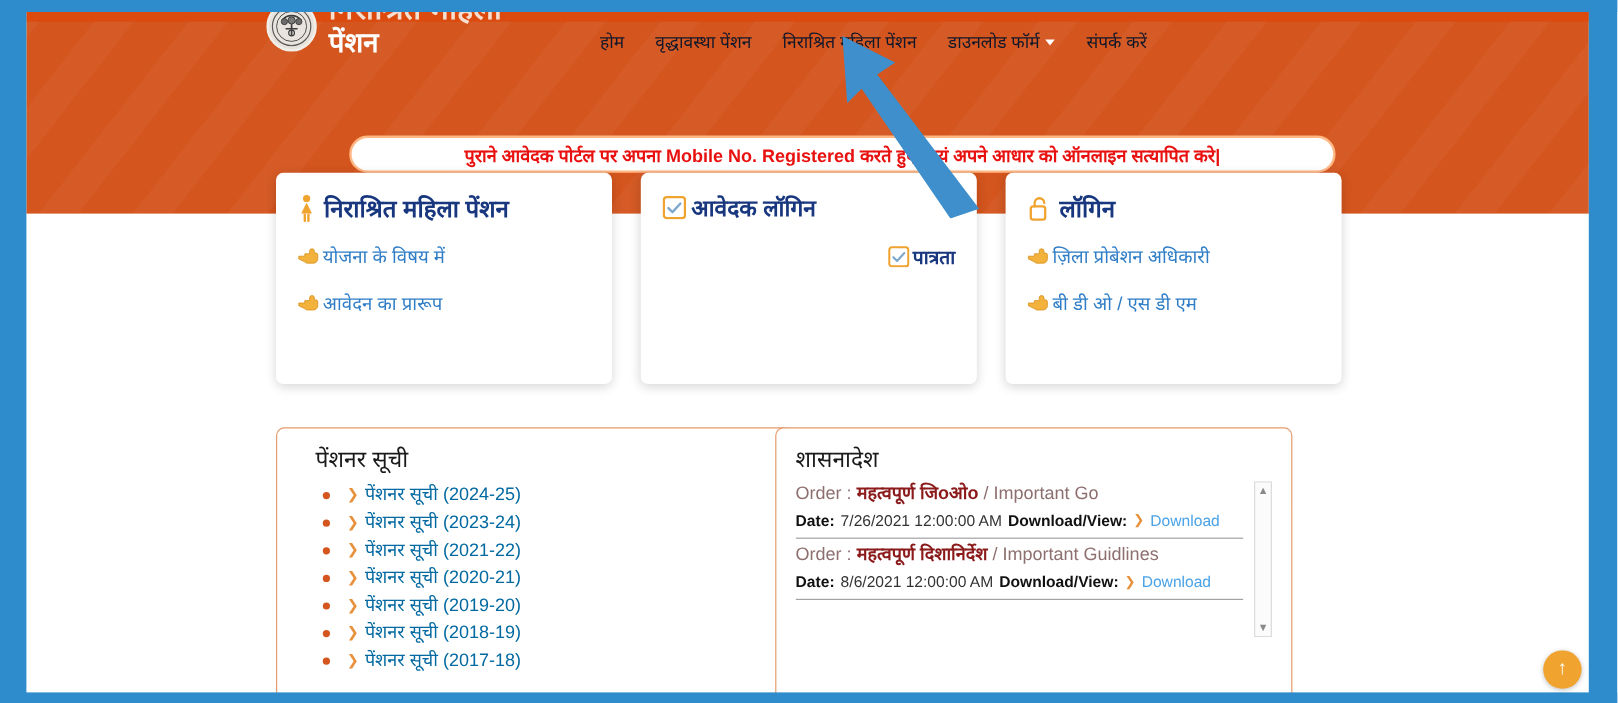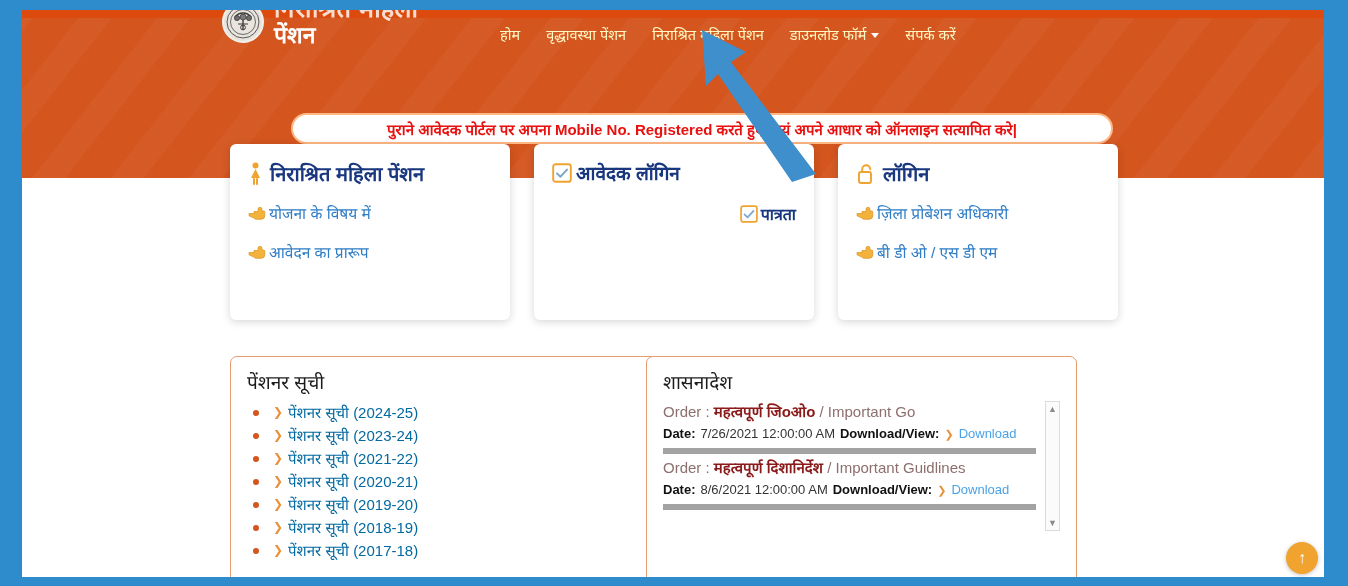--- a/index.html
+++ b/index.html
@@ -89,21 +89,21 @@
 
   
   .nav {
     position: absolute;
     left: 465px; top: 10px;
     display: flex; align-items: center;
     gap: 0px;
     z-index: 5;
   }
   .nav-item {
-    color: #fef9c3;
+    color: #0f172a;
     font-size: 14.5px;
     padding: 4px 13px;
     white-space: nowrap;
     cursor: pointer;
     text-decoration: none;
     display: inline-flex; align-items: center; gap: 5px;
   }
   .caret {
     display: inline-block;
     width: 0; height: 0;
@@ -168,21 +168,21 @@
   .ic { flex: 0 0 auto; display: inline-flex; align-items: center; justify-content: center; }
 
   
   .panel {
     position: absolute;
     background: #ffffff;
     border: 1px solid #E79A6B;
     border-radius: 7px;
     z-index: 3;
   }
-  .panel-pensioner { left: 230px; top: 356px; width: 431px; height: 230px; padding: 12px 16px; }
+  .panel-pensioner { left: 230px; top: 356px; width: 431px; height: 230px; padding: 12px 32px; }
   .panel-orders    { left: 646px; top: 356px; width: 431px; height: 230px; padding: 12px 16px; }
   .panel-title {
     font-size: 19px;
     color: #1a1a1a;
     font-weight: 400;
     margin-bottom: 6px;
   }
   .pensioner-list { list-style: none; }
   .pensioner-list li {
     display: flex; align-items: center;
@@ -202,21 +202,21 @@
   .pensioner-list a { color: #0369a1; text-decoration: none; cursor: pointer; }
 
   
   .orders-scroll {
     position: relative;
     height: 130px;
     margin-top: 6px;
     padding-right: 24px;
     overflow: hidden;
   }
-  .order-row { border-bottom: 6px solid #a3a3a3; padding-bottom: 3px; margin-bottom: 3px; }
+  .order-row { border-bottom: 1px solid #a3a3a3; padding-bottom: 3px; margin-bottom: 3px; }
   .order-title {
     font-size: 15px; color: #8E6F6F; line-height: 22px;
   }
   .order-title .hi { color: #8B1A1A; font-weight: 700; }
   .order-meta {
     font-size: 13px; color: #333; line-height: 22px;
     display: flex; align-items: center; gap: 5px; flex-wrap: nowrap;
   }
   .order-meta b { color: #111; }
   .order-meta .dl {

